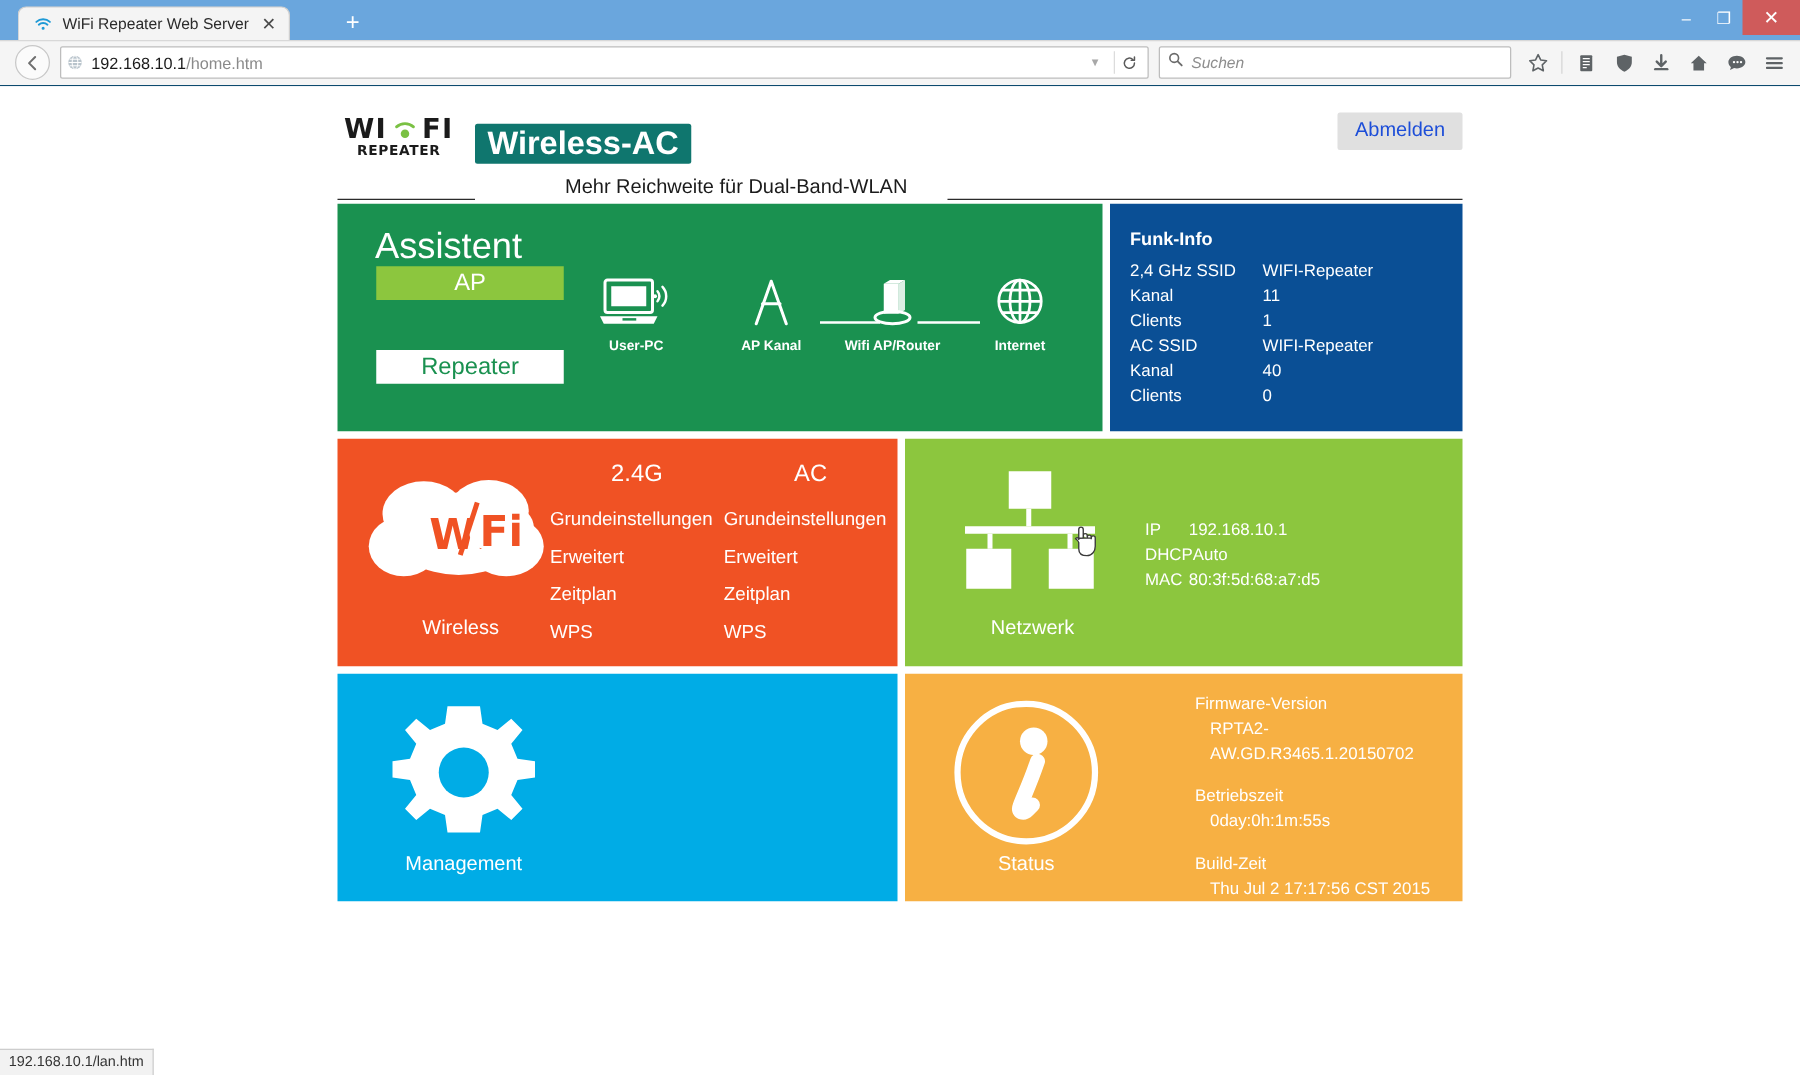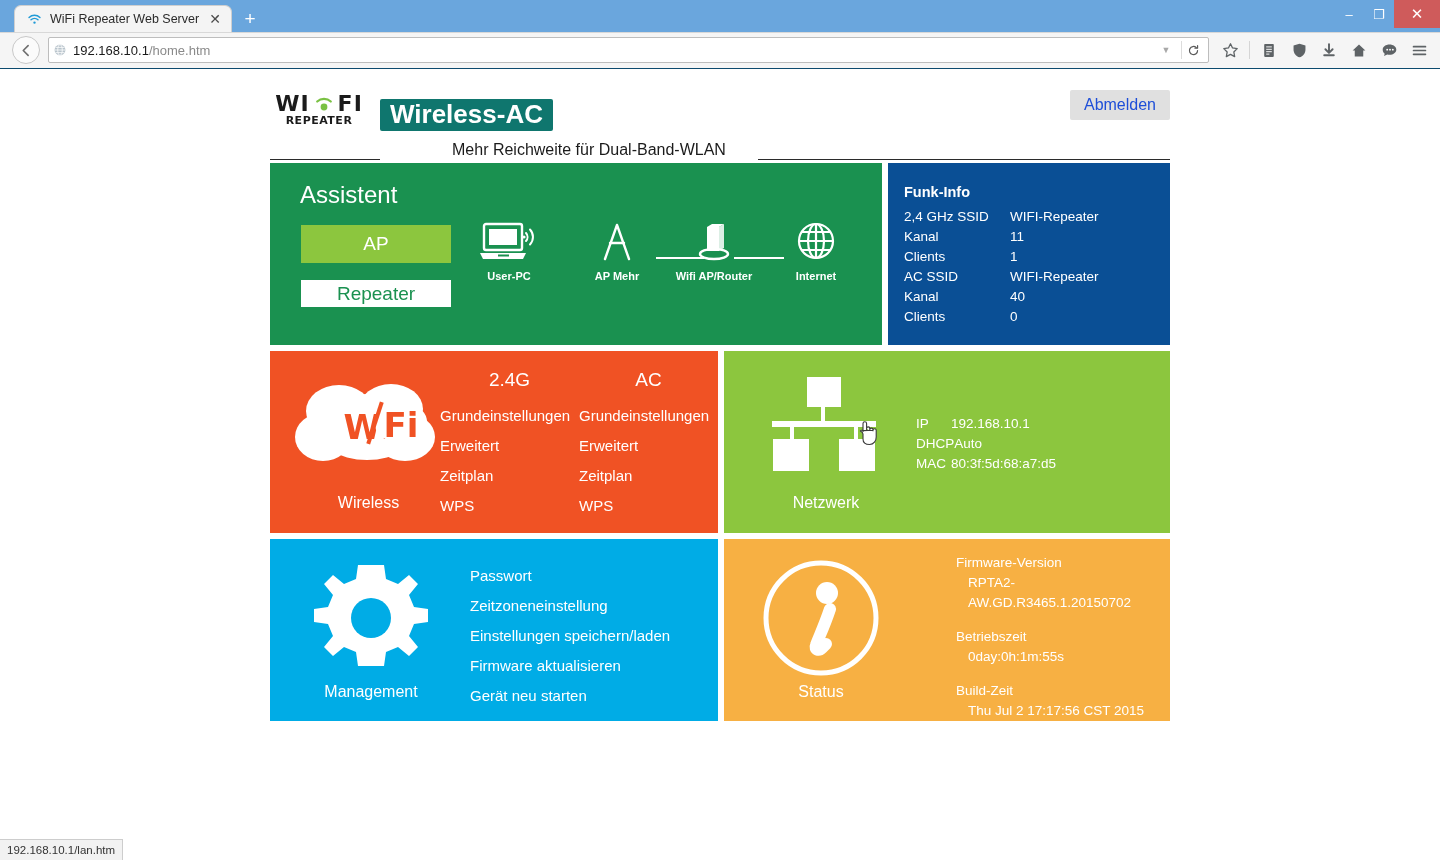--- a/index.html
+++ b/index.html
@@ -8,21 +8,21 @@
     font-family:"Liberation Sans", sans-serif;
     background:#ffffff;
   }
 
   
   .browser{width:1440px;height:860px;position:relative;background:#ffffff;}
 
   .titlebar{
     height:32px;background:#6aa6dd;position:relative;display:flex;align-items:flex-end;
   }
-  .tabstrip{display:flex;align-items:flex-end;height:32px;padding-left:14px;}
+  .tabstrip{display:flex;align-items:flex-end;height:32px;padding-left:14px;gap:32px;}
   .tab{
     height:27px;background:#f4f4f4;border-radius:7px 7px 0 0;
     display:flex;align-items:center;padding:0 8px 0 12px;gap:8px;
     min-width:180px;position:relative;border:1px solid #cfcfcf;border-bottom:none;
     box-sizing:border-box;
   }
   .tab-favicon{width:15px;height:15px;flex:none;display:flex;align-items:center;justify-content:center;}
   .tab-title{
     font-size:12.5px;color:#2b2b2b;white-space:nowrap;overflow:hidden;text-overflow:ellipsis;
     max-width:150px;
@@ -101,23 +101,23 @@
   .logout{
     position:absolute;right:0;top:5px;background:#e0e0e0;color:#1d4ed8;
     font-size:16px;padding:7px 14px;border:none;border-radius:2px;line-height:1;
   }
   .row{display:flex;width:100%;margin-bottom:6px;}
 
   .card{position:relative;box-sizing:border-box;}
 
   
   .c-assistent{background:#1a9150;width:612px;height:182px;color:#ffffff;}
-  .assist-title{position:absolute;left:30px;top:18px;font-size:24px;}
+  .assist-title{position:absolute;left:30px;top:18px;font-size:29px;}
   .mode-ap{
-    position:absolute;left:31px;top:62px;width:150px;height:38px;background:#8cc63e;
+    position:absolute;left:31px;top:50px;width:150px;height:27px;background:#8cc63e;
     display:flex;align-items:center;justify-content:center;font-size:19px;color:#ffffff;
   }
   .mode-rep{
     position:absolute;left:31px;top:117px;width:150px;height:27px;background:#ffffff;
     display:flex;align-items:center;justify-content:center;font-size:19px;color:#1a9150;
   }
   .diagram{position:absolute;left:196px;top:58px;width:400px;height:80px;}
   .node{position:absolute;text-align:center;color:#ffffff;}
   .node-label{font-size:11px;font-weight:bold;margin-top:3px;white-space:nowrap;}
   .n-pc{left:0px;top:0px;width:86px;}
@@ -219,20 +219,29 @@
       </span>
       <span class="url-text"><span>192.168.10.1</span><span class="path">/home.htm</span></span>
       <span class="url-drop">▼</span>
       <span class="url-reload">
         <svg width="13" height="13" viewBox="0 0 16 16">
             <path d="M13 8a5 5 0 1 1-1.6-3.6" stroke="#5a5a5a" stroke-width="1.5" fill="none" stroke-linecap="round"></path>
             <path d="M13 2v3.2h-3.2" stroke="#5a5a5a" stroke-width="1.5" fill="none" stroke-linecap="round" stroke-linejoin="round"></path>
           </svg>
       </span>
     </div>
+    <div class="searchbar">
+      <span>
+        <svg width="13" height="13" viewBox="0 0 16 16">
+            <circle cx="6.6" cy="6.6" r="4.3" fill="none" stroke="#6b6b6b" stroke-width="1.6"></circle>
+            <path d="M10 10l4 4" stroke="#6b6b6b" stroke-width="1.8" stroke-linecap="round"></path>
+          </svg>
+      </span>
+      <span class="search-ph">Suchen</span>
+    </div>
     <div class="navicons">
       <div class="navicon">
         <svg width="17" height="17" viewBox="0 0 20 20">
             <path d="M10 2l2.4 5 5.5.8-4 3.9 1 5.5L10 14.6 5.1 17.2l1-5.5-4-3.9L7.6 7z" fill="none" stroke="#5e6366" stroke-width="1.5" stroke-linejoin="round"></path>
           </svg>
       </div>
       <div class="navsep"></div>
       <div class="navicon">
         <svg width="16" height="17" viewBox="0 0 20 20">
             <rect x="4" y="2" width="12" height="16" rx="1" fill="#5e6366"></rect>
@@ -319,21 +328,21 @@
                 <circle cx="46" cy="16" r="1.6" fill="#ffffff"></circle>
               </svg>
               <div class="node-label">User-PC</div>
             </div>
 
             <div class="node n-ap">
               <svg width="40" height="42" viewBox="0 0 40 42">
                 <path d="M20 4L8 38M20 4l12 34" stroke="#ffffff" stroke-width="2.4" fill="none" stroke-linecap="round"></path>
                 <path d="M13 22h14" stroke="#ffffff" stroke-width="2.4" stroke-linecap="round"></path>
               </svg>
-              <div class="node-label">AP Mehr</div>
+              <div class="node-label">AP Kanal</div>
             </div>
 
             <div class="node n-router">
               <svg width="50" height="42" viewBox="0 0 50 42">
                 <path d="M18 6h12v24H18z" fill="#ffffff"></path>
                 <path d="M18 6l5-3h12l-5 3z" fill="#ffffff"></path>
                 <path d="M30 6l5-3v24l-5 3z" fill="#ffffff" opacity="0.85"></path>
                 <ellipse cx="25" cy="33" rx="14" ry="5" fill="none" stroke="#ffffff" stroke-width="2.4"></ellipse>
               </svg>
               <div class="node-label">Wifi AP/Router</div>
@@ -458,27 +467,20 @@
         <div class="card c-mgmt">
           <div class="gear-icon">
             <svg width="132" height="118" viewBox="0 0 132 118">
               <g fill="#ffffff">
                 <path d="M66 6 l13 0 2 14 12 5 11-9 9 9 -9 11 5 12 14 2 0 13 -14 2 -5 12 9 11 -9 9 -11-9 -12 5 -2 14 -13 0 -13 0 -2-14 -12-5 -11 9 -9-9 9-11 -5-12 -14-2 0-13 14-2 5-12 -9-11 9-9 11 9 12-5 2-14z"></path>
               </g>
               <circle cx="66" cy="59" r="20" fill="#00ace6"></circle>
             </svg>
           </div>
           <div class="mgmt-label">Management</div>
-          <div class="mgmt-links">
-            <a href="#">Passwort</a>
-            <a href="#">Zeitzoneneinstellung</a>
-            <a href="#">Einstellungen speichern/laden</a>
-            <a href="#">Firmware aktualisieren</a>
-            <a href="#">Gerät neu starten</a>
-          </div>
         </div>
 
         <div class="card c-status">
           <div class="info-icon">
             <svg width="122" height="122" viewBox="0 0 122 122">
               <circle cx="61" cy="61" r="55" fill="none" stroke="#ffffff" stroke-width="5"></circle>
               <circle cx="67" cy="36" r="11" fill="#ffffff"></circle>
               <path d="M70 52c-6 18-12 30-14 36-2 5 3 6 6 3l4-4" stroke="#ffffff" stroke-width="12" fill="none" stroke-linecap="round"></path>
             </svg>
           </div>

